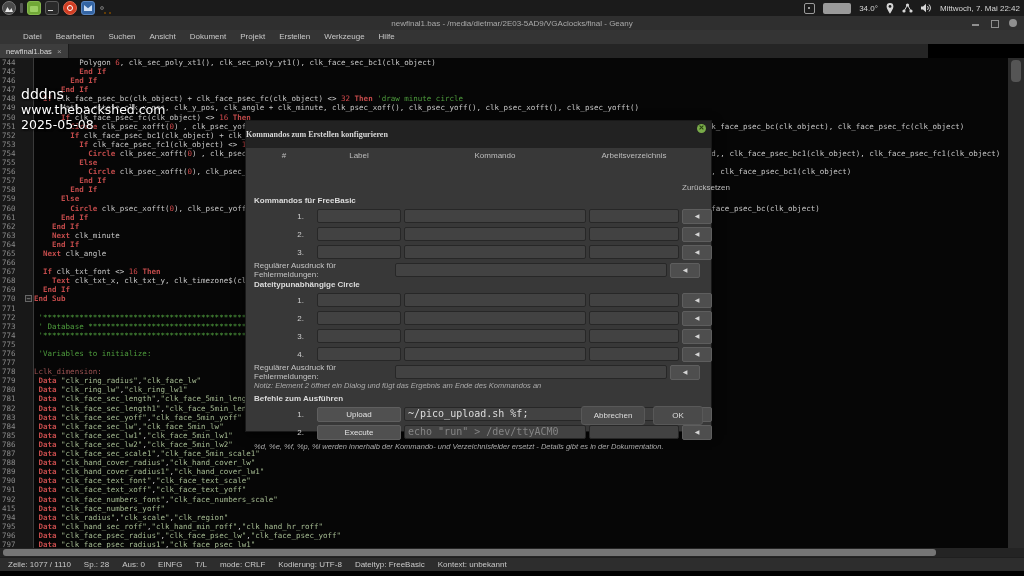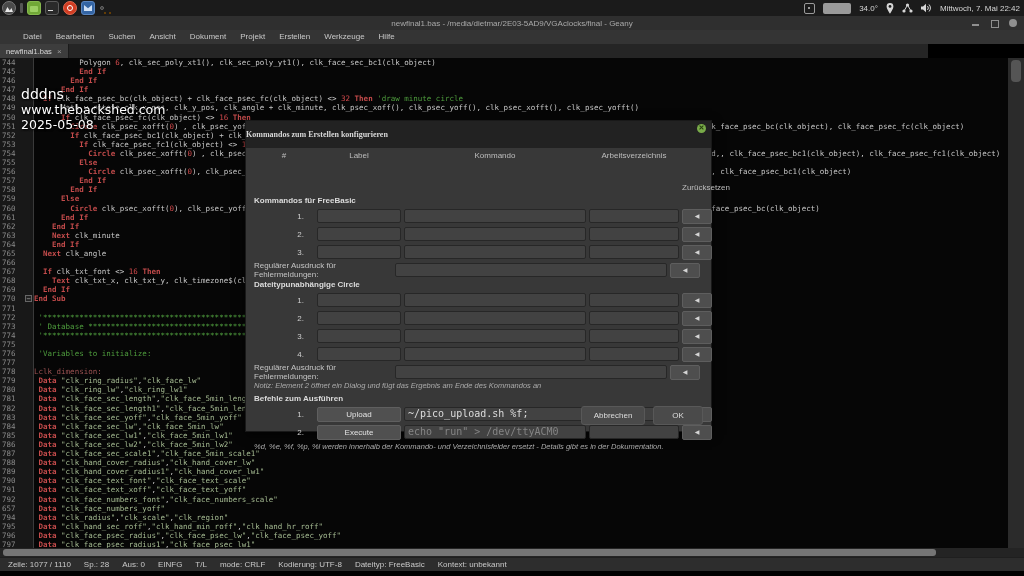--- a/index.html
+++ b/index.html
@@ -223,21 +223,21 @@
         <div class="line"><span class="ln">783</span><span class="mgn"></span><span class="ct"><span class="i"> </span><span class="k">Data</span><span class="i"> </span><span class="s">"clk_face_sec_yoff"</span><span class="i">,</span><span class="s">"clk_face_5min_yoff"</span></span></div>
         <div class="line"><span class="ln">784</span><span class="mgn"></span><span class="ct"><span class="i"> </span><span class="k">Data</span><span class="i"> </span><span class="s">"clk_face_sec_lw"</span><span class="i">,</span><span class="s">"clk_face_5min_lw"</span></span></div>
         <div class="line"><span class="ln">785</span><span class="mgn"></span><span class="ct"><span class="i"> </span><span class="k">Data</span><span class="i"> </span><span class="s">"clk_face_sec_lw1"</span><span class="i">,</span><span class="s">"clk_face_5min_lw1"</span></span></div>
         <div class="line"><span class="ln">786</span><span class="mgn"></span><span class="ct"><span class="i"> </span><span class="k">Data</span><span class="i"> </span><span class="s">"clk_face_sec_lw2"</span><span class="i">,</span><span class="s">"clk_face_5min_lw2"</span></span></div>
         <div class="line"><span class="ln">787</span><span class="mgn"></span><span class="ct"><span class="i"> </span><span class="k">Data</span><span class="i"> </span><span class="s">"clk_face_sec_scale1"</span><span class="i">,</span><span class="s">"clk_face_5min_scale1"</span></span></div>
         <div class="line"><span class="ln">788</span><span class="mgn"></span><span class="ct"><span class="i"> </span><span class="k">Data</span><span class="i"> </span><span class="s">"clk_hand_cover_radius"</span><span class="i">,</span><span class="s">"clk_hand_cover_lw"</span></span></div>
         <div class="line"><span class="ln">789</span><span class="mgn"></span><span class="ct"><span class="i"> </span><span class="k">Data</span><span class="i"> </span><span class="s">"clk_hand_cover_radius1"</span><span class="i">,</span><span class="s">"clk_hand_cover_lw1"</span></span></div>
         <div class="line"><span class="ln">790</span><span class="mgn"></span><span class="ct"><span class="i"> </span><span class="k">Data</span><span class="i"> </span><span class="s">"clk_face_text_font"</span><span class="i">,</span><span class="s">"clk_face_text_scale"</span></span></div>
         <div class="line"><span class="ln">791</span><span class="mgn"></span><span class="ct"><span class="i"> </span><span class="k">Data</span><span class="i"> </span><span class="s">"clk_face_text_xoff"</span><span class="i">,</span><span class="s">"clk_face_text_yoff"</span></span></div>
         <div class="line"><span class="ln">792</span><span class="mgn"></span><span class="ct"><span class="i"> </span><span class="k">Data</span><span class="i"> </span><span class="s">"clk_face_numbers_font"</span><span class="i">,</span><span class="s">"clk_face_numbers_scale"</span></span></div>
-        <div class="line"><span class="ln">657</span><span class="mgn"></span><span class="ct"><span class="i"> </span><span class="k">Data</span><span class="i"> </span><span class="s">"clk_face_numbers_yoff"</span></span></div>
+        <div class="line"><span class="ln">415</span><span class="mgn"></span><span class="ct"><span class="i"> </span><span class="k">Data</span><span class="i"> </span><span class="s">"clk_face_numbers_yoff"</span></span></div>
         <div class="line"><span class="ln">794</span><span class="mgn"></span><span class="ct"><span class="i"> </span><span class="k">Data</span><span class="i"> </span><span class="s">"clk_radius"</span><span class="i">,</span><span class="s">"clk_scale"</span><span class="i">,</span><span class="s">"clk_region"</span></span></div>
         <div class="line"><span class="ln">795</span><span class="mgn"></span><span class="ct"><span class="i"> </span><span class="k">Data</span><span class="i"> </span><span class="s">"clk_hand_sec_roff"</span><span class="i">,</span><span class="s">"clk_hand_min_roff"</span><span class="i">,</span><span class="s">"clk_hand_hr_roff"</span></span></div>
         <div class="line"><span class="ln">796</span><span class="mgn"></span><span class="ct"><span class="i"> </span><span class="k">Data</span><span class="i"> </span><span class="s">"clk_face_psec_radius"</span><span class="i">,</span><span class="s">"clk_face_psec_lw"</span><span class="i">,</span><span class="s">"clk_face_psec_yoff"</span></span></div>
         <div class="line"><span class="ln">797</span><span class="mgn"></span><span class="ct"><span class="i"> </span><span class="k">Data</span><span class="i"> </span><span class="s">"clk_face_psec_radius1"</span><span class="i">,</span><span class="s">"clk_face_psec_lw1"</span></span></div>
       </div>
   </div>
   <div class="vscroll">
       <div class="vthumb"></div>
     </div>
   <div class="hscroll">

